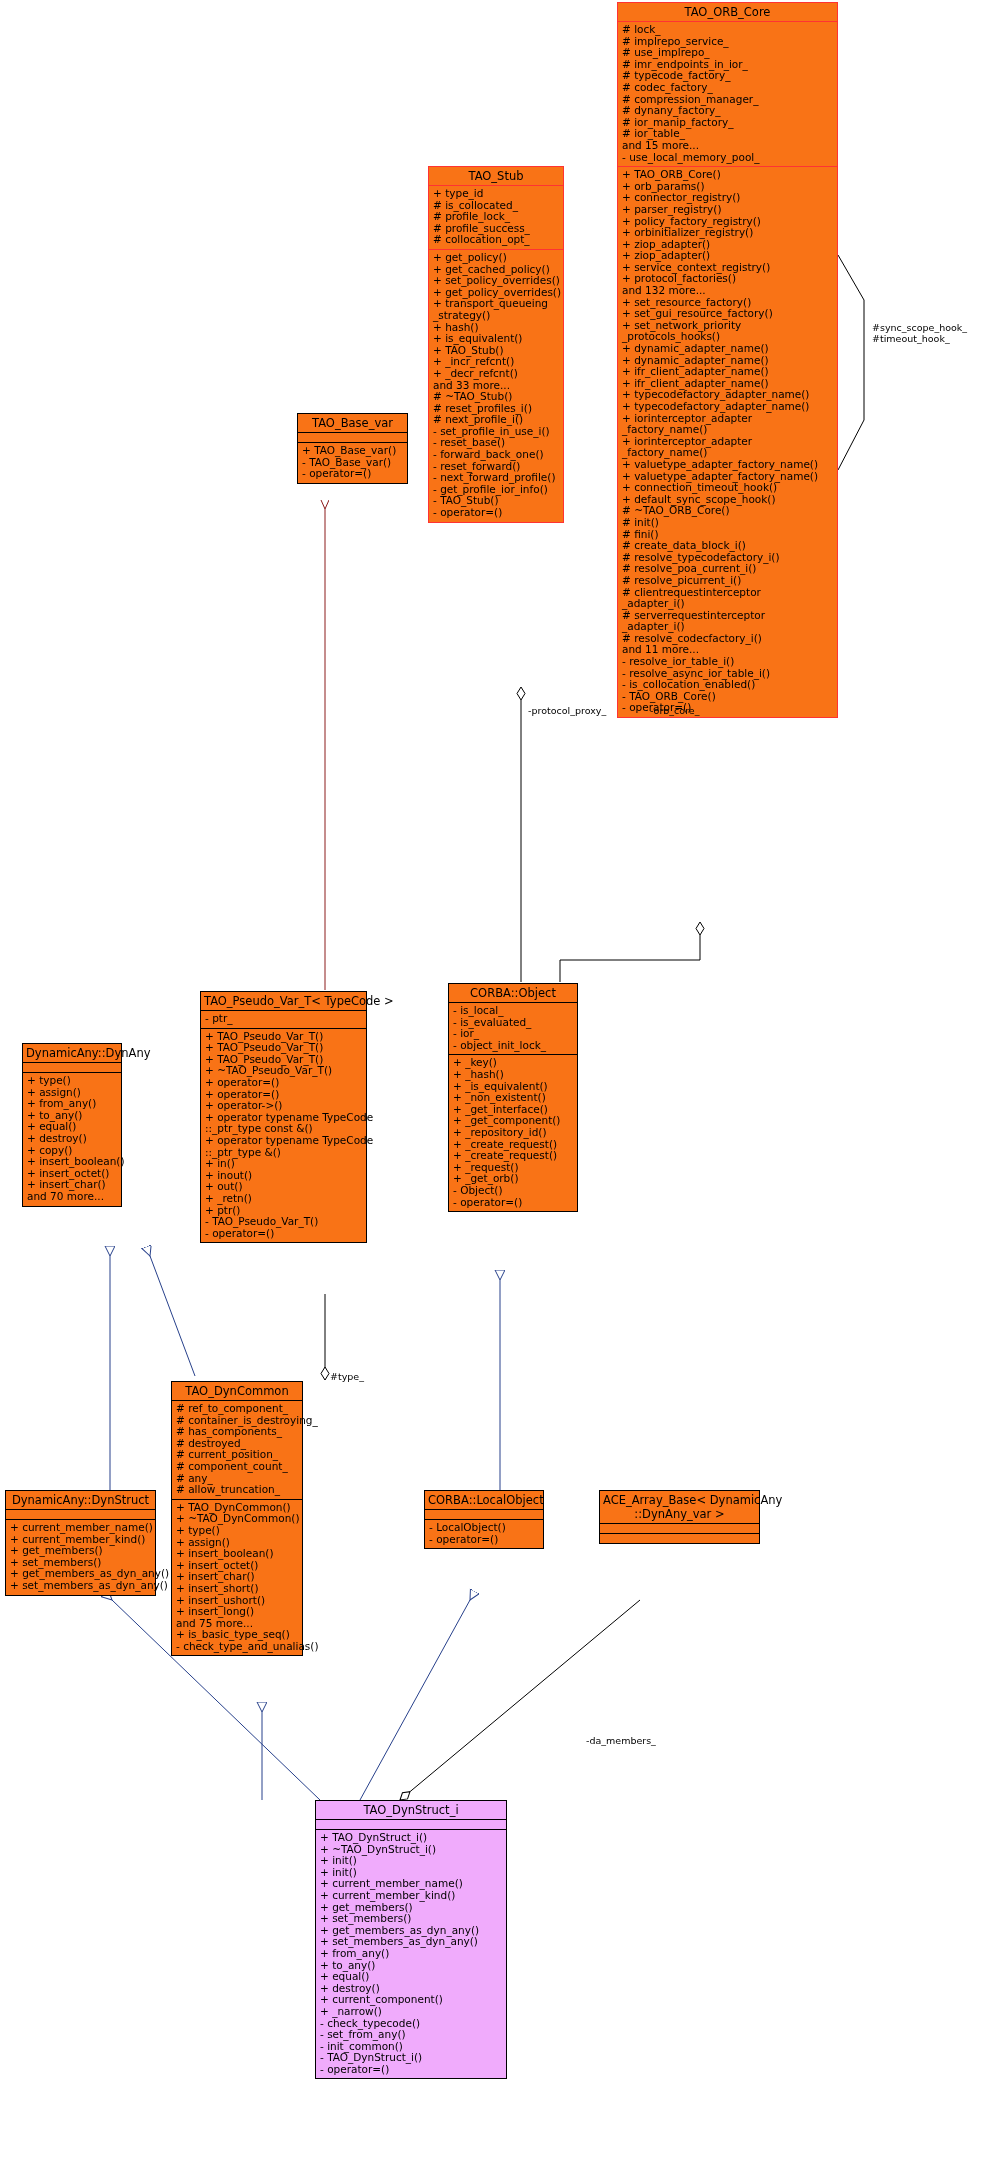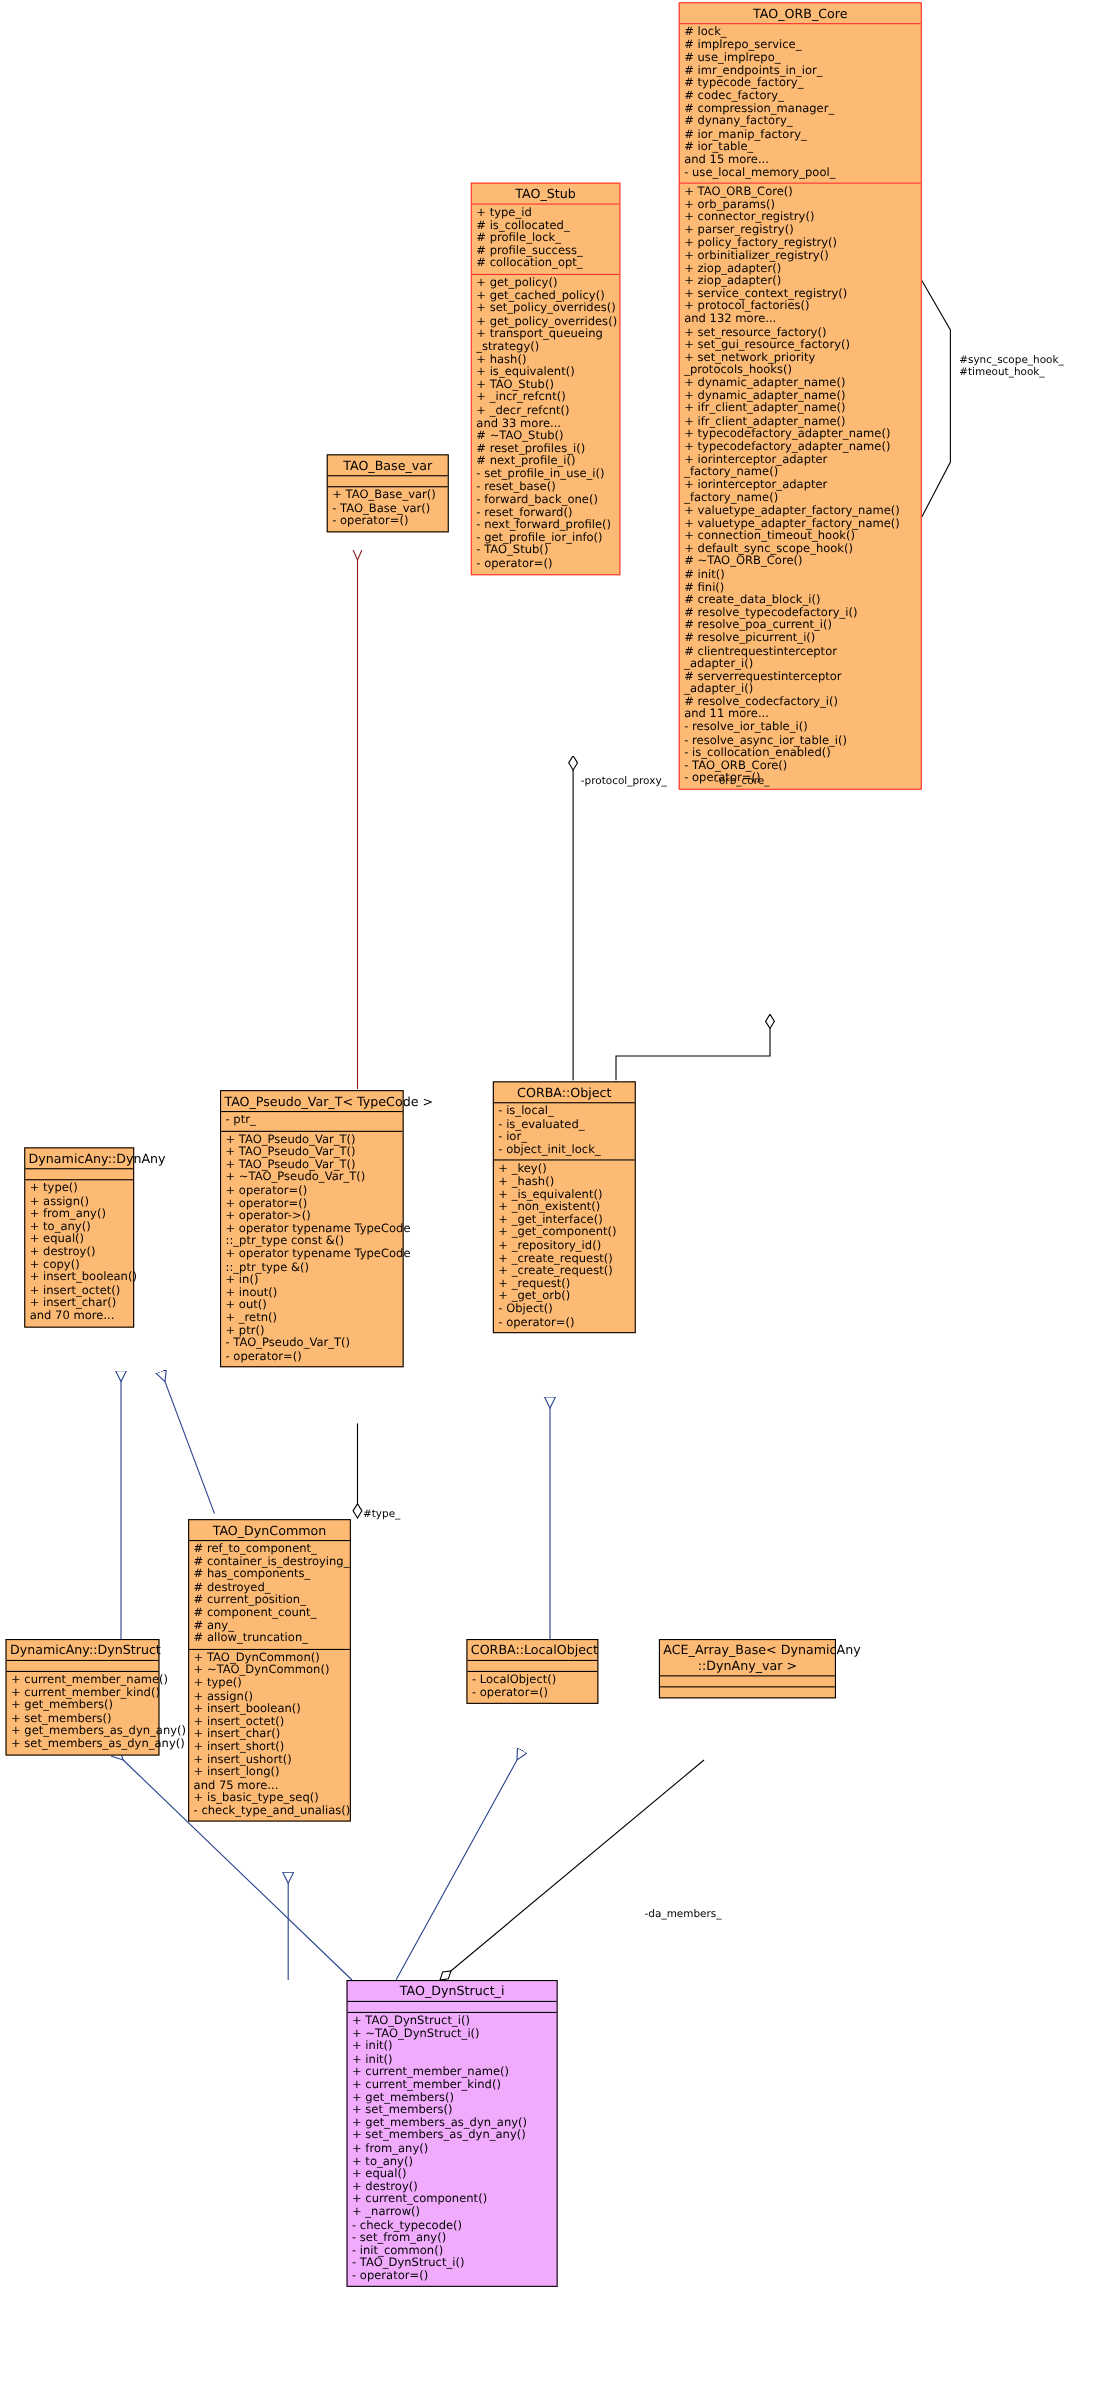--- a/index.html
+++ b/index.html
@@ -1,20 +1,20 @@
 <!DOCTYPE html>
 <html><head>
 <meta charset="utf-8">
 <style>
   html,body{margin:0;padding:0;background:#ffffff;}
   body{width:1000px;height:2173px;position:relative;
        font-family:"DejaVu Sans","Liberation Sans",sans-serif;}
   #canvas{position:absolute;left:0;top:0;width:1000px;height:2173px;}
   svg.edges{position:absolute;left:0;top:0;width:1000px;height:2173px;overflow:visible;}
-  .node{position:absolute;box-sizing:border-box;background:#fdba74;border:1px solid #000;}
+  .node{position:absolute;box-sizing:border-box;background:#f97316;border:1px solid #000;}
   .node.red{border:1px solid #ff3333;}
   .node.filled{background:#f0abfc;}
   .node .title{text-align:center;font-size:11.5px;line-height:14px;padding:2px 3px;white-space:nowrap;}
   .node .sep{height:1px;background:#000;}
   .node.red .sep{background:#ff3333;}
   .node .cmp{padding:2px 4px 3px 4px;font-size:10.5px;line-height:11.6px;}
   .node .cmp .row{white-space:nowrap;}
   .node .cmp.empty{height:9px;padding:0;}
   .edgelabel{position:absolute;font-size:9.5px;line-height:11px;color:#000;white-space:nowrap;background:transparent;}
 </style>
@@ -257,36 +257,36 @@
         <div class="row">+ equal()</div>
         <div class="row">+ destroy()</div>
         <div class="row">+ copy()</div>
         <div class="row">+ insert_boolean()</div>
         <div class="row">+ insert_octet()</div>
         <div class="row">+ insert_char()</div>
         <div class="row">and 70 more...</div>
       </div>
   </div>
 
-  <div class="node" style="left:5px;top:1490px;width:140px;">
+  <div class="node" style="left:5px;top:1490px;width:151px;">
     <div class="title">DynamicAny::DynStruct</div>
     <div class="sep"></div>
     <div class="cmp empty"></div>
     <div class="sep"></div>
     <div class="cmp" id="dynstruct_ops">
         <div class="row">+ current_member_name()</div>
         <div class="row">+ current_member_kind()</div>
         <div class="row">+ get_members()</div>
         <div class="row">+ set_members()</div>
         <div class="row">+ get_members_as_dyn_any()</div>
         <div class="row">+ set_members_as_dyn_any()</div>
       </div>
   </div>
 
-  <div class="node" style="left:171px;top:1381px;width:148px;">
+  <div class="node" style="left:171px;top:1381px;width:132px;">
     <div class="title">TAO_DynCommon</div>
     <div class="sep"></div>
     <div class="cmp" id="dyncommon_attrs">
         <div class="row"># ref_to_component_</div>
         <div class="row"># container_is_destroying_</div>
         <div class="row"># has_components_</div>
         <div class="row"># destroyed_</div>
         <div class="row"># current_position_</div>
         <div class="row"># component_count_</div>
         <div class="row"># any_</div>

